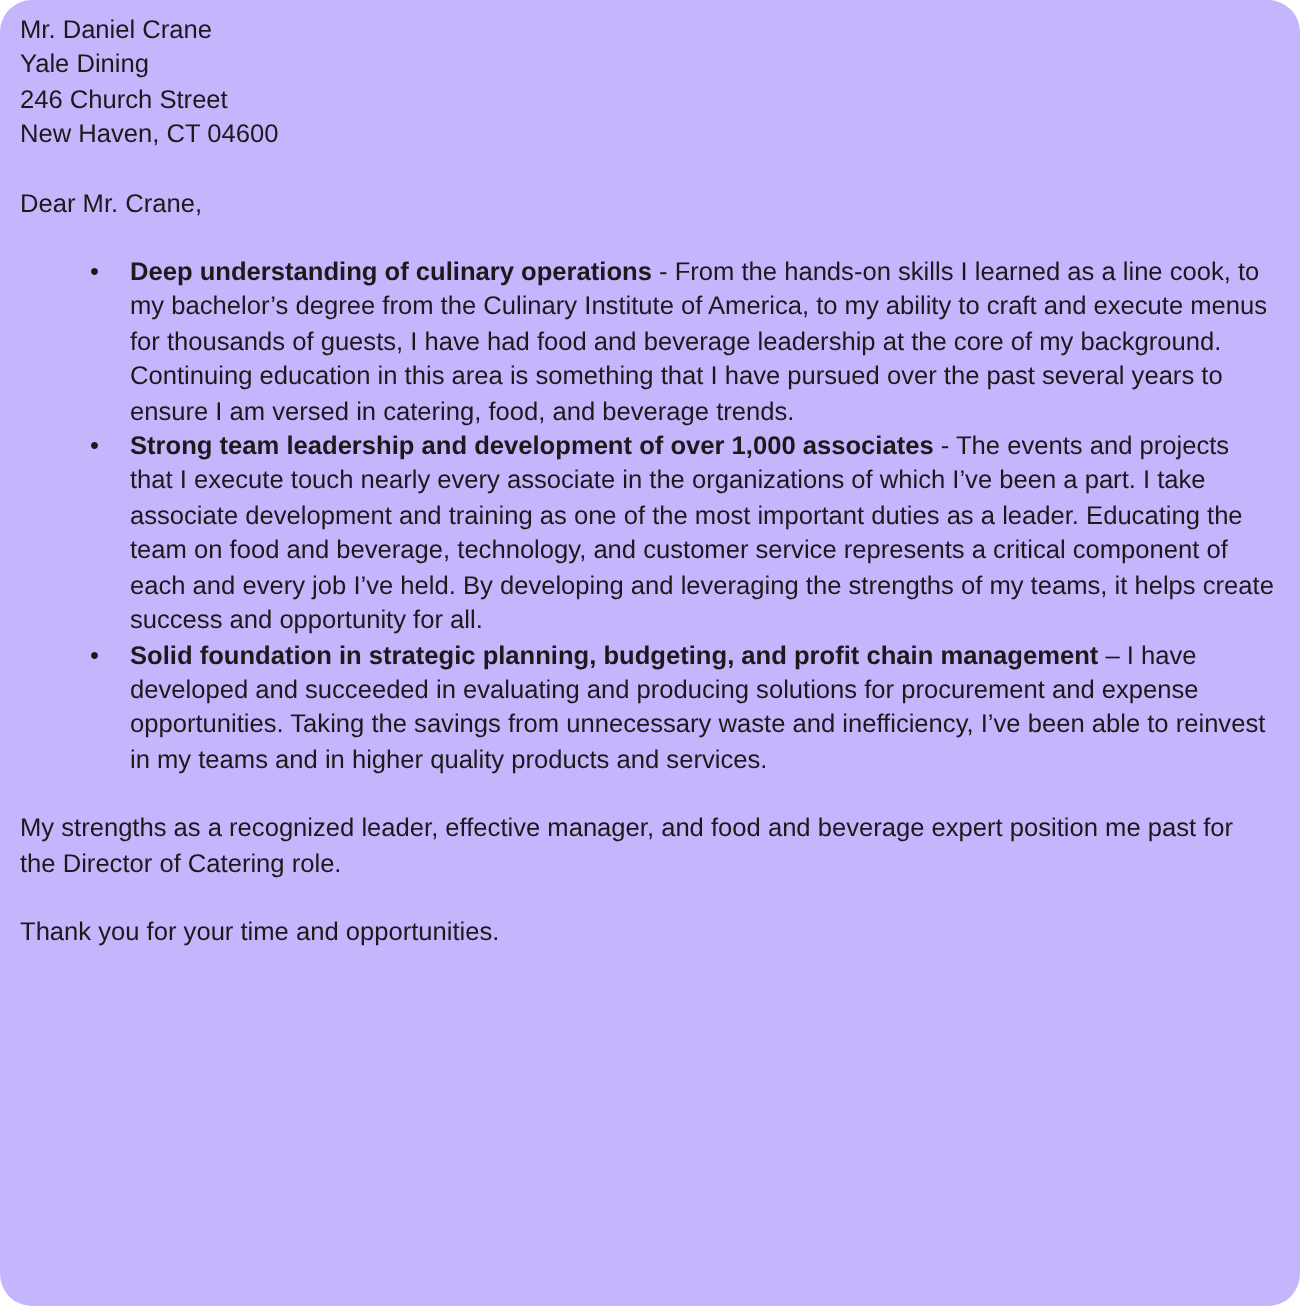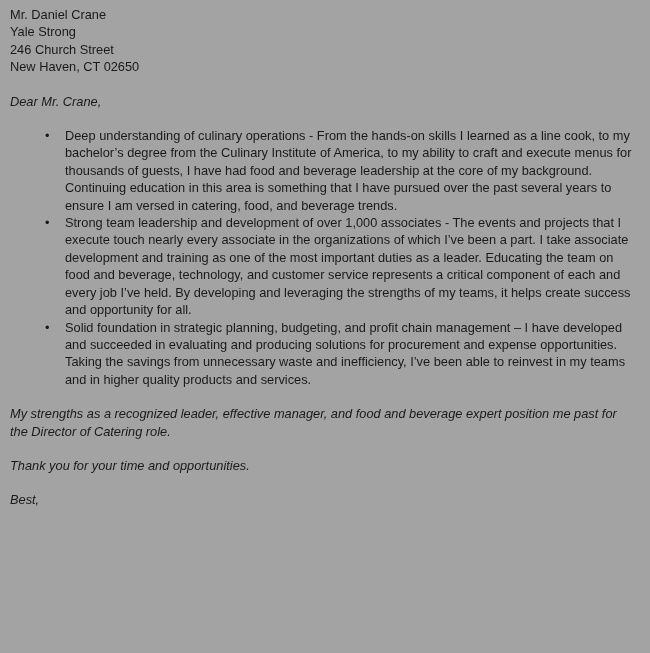--- a/index.html
+++ b/index.html
@@ -4,66 +4,66 @@
 <style>
   html, body {
     margin: 0;
     padding: 0;
     background: #ffffff;
   }
   .page {
     width: 650px;
     height: 653px;
     box-sizing: border-box;
-    background: #a3a3a3;
+    background: #c4b5fd;
     color: #1a1a1a;
     font-family: "Liberation Sans", sans-serif;
     font-size: 12.8px;
     line-height: 17.4px;
     padding: 6px 12px 6px 10px;
     overflow: hidden;
+    border-radius: 16px;
   }
   .block {
     margin: 0 0 17px 0;
   }
   .addr-line {
     white-space: pre;
   }
   p.para {
     margin: 0 10px 17px 0;
-    font-style: italic;
   }
   ul.qual-list {
     margin: 0 0 17px 0;
     padding: 0 0 0 55px;
     list-style: none;
   }
   ul.qual-list li {
     position: relative;
     margin: 0;
   }
   ul.qual-list li .bullet-glyph {
     position: absolute;
     left: -20px;
     top: 0;
   }
   .bold {
-    font-weight: normal;
+    font-weight: bold;
   }
 </style>
 </head>
 <body>
 
 <div class="page">
 
   <div class="block">
     <div class="addr-line">Mr. Daniel Crane</div>
-    <div class="addr-line">Yale Strong</div>
+    <div class="addr-line">Yale Dining</div>
     <div class="addr-line">246 Church Street</div>
-    <div class="addr-line">New Haven, CT 02650</div>
+    <div class="addr-line">New Haven, CT 04600</div>
   </div>
 
   <p class="para">Dear Mr. Crane,</p>
 
 
   <ul class="qual-list">
     <li>
       <span class="bullet-glyph">•</span>
       <span class="bold">Deep understanding of culinary operations</span><span> - From the hands-on skills I learned as a line cook, to my bachelor’s degree from the Culinary Institute of America, to my ability to craft and execute menus for thousands of guests, I have had food and beverage leadership at the core of my background. Continuing education in this area is something that I have pursued over the past several years to ensure I am versed in catering, food, and beverage trends.</span>
     </li>
@@ -74,16 +74,15 @@
     <li>
       <span class="bullet-glyph">•</span>
       <span class="bold">Solid foundation in strategic planning, budgeting, and profit chain management</span><span> – I have developed and succeeded in evaluating and producing solutions for procurement and expense opportunities. Taking the savings from unnecessary waste and inefficiency, I’ve been able to reinvest in my teams and in higher quality products and services.</span>
     </li>
   </ul>
 
   <p class="para">My strengths as a recognized leader, effective manager, and food and beverage expert position me past for the Director of Catering role.</p>
 
   <p class="para">Thank you for your time and opportunities.</p>
 
-  <p class="para">Best,</p>
 
 
 </div>
 
 </body></html>

